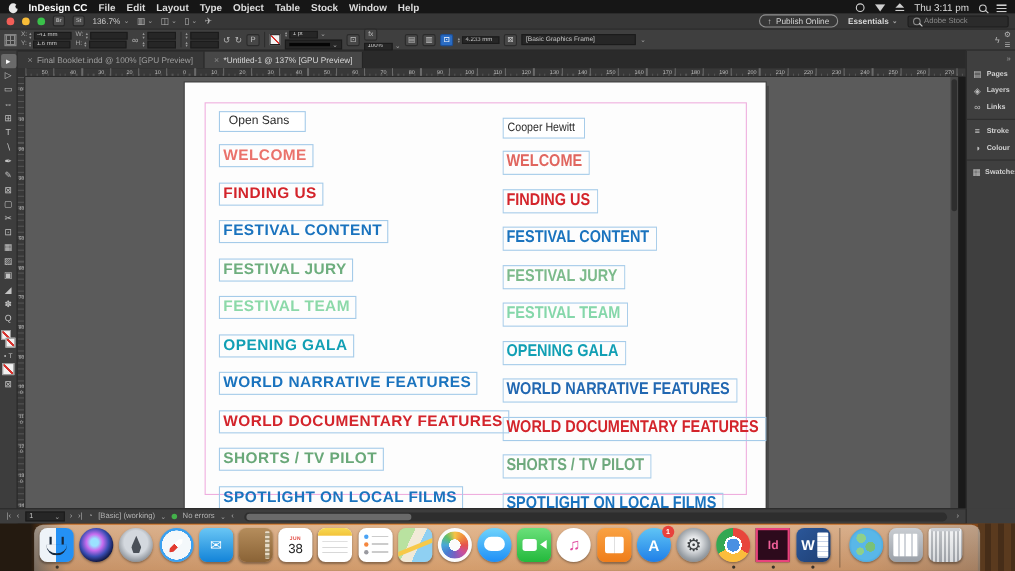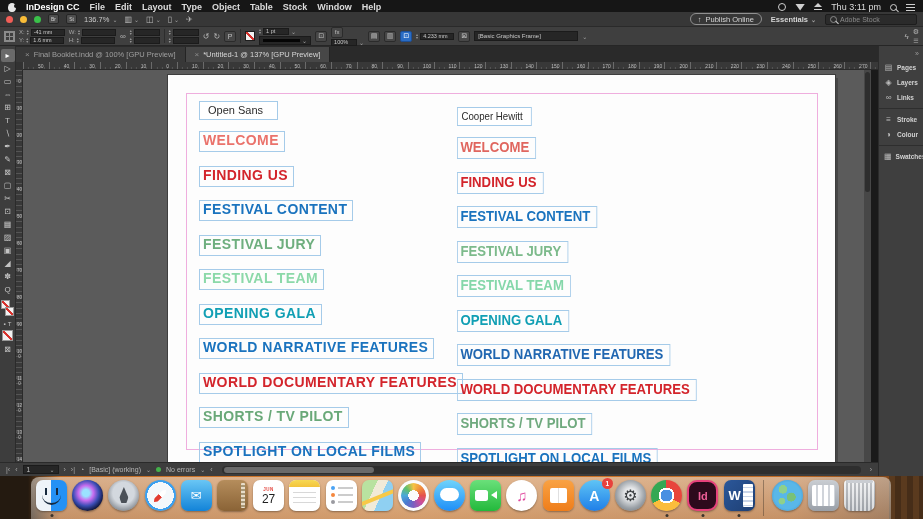--- a/index.html
+++ b/index.html
@@ -81,21 +81,21 @@
   .tool-swatches{margin-top:4px;position:relative;width:14px;height:18px;}
   .sw{position:absolute;width:9px;height:9px;border:1px solid #999;background:linear-gradient(45deg,transparent 42%,#d8332e 42% 58%,transparent 58%),#f2f2f2;}
   .sw.fill{left:0;top:0;}.sw.stroke{left:4px;top:7px;background:linear-gradient(45deg,transparent 42%,#d8332e 42% 58%,transparent 58%),#f2f2f2;}
   .mini-fmt{display:flex;gap:2px;margin-top:3px;}
   .mini-fmt span{font-size:6px;color:#c3c3c3;}
   .sw-none-big{margin-top:3px;width:11px;height:11px;border:1px solid #999;background:linear-gradient(45deg,transparent 42%,#d8332e 42% 58%,transparent 58%),#f2f2f2;}
   .viewmode{margin-top:4px;font-size:8px;color:#c3c3c3;}
 
   
   .canvas{position:absolute;left:23px;top:70px;width:848px;height:392px;background:#5b5b5b;overflow:hidden;}
-  .page{position:absolute;left:145px;top:5px;width:667px;height:387px;background:#fdfdfd;box-shadow:0 0 0 1px #3e3e3e,3px 3px 0 rgba(0,0,0,.22);}
+  .page{position:absolute;left:145px;top:5px;width:528px;height:387px;background:#fdfdfd;box-shadow:0 0 0 1px #3e3e3e,3px 3px 0 rgba(0,0,0,.22);}
   .margin-guide{position:absolute;left:18px;top:18px;right:17px;bottom:12px;border:1px solid #efaede;}
   .doc-col{position:absolute;display:flex;flex-direction:column;align-items:flex-start;}
   .doc-col.left{left:31px;top:26px;}
   .doc-col.right{left:289px;top:32px;}
   .font-label{border:1px solid #a5cbe9;background:#fff;color:#2b2b2b;font-size:11px;padding:2px 14px 3px 8px;margin-bottom:11px;white-space:nowrap;}
   .doc-col.right .font-label{padding:2px 9px 3px 4px;transform:scaleX(.88);transform-origin:0 50%;font-weight:500;}
   .frame{border:1px solid #a5cbe9;padding:1px 5px 3px 3px;margin-bottom:13.5px;font-weight:bold;font-size:14px;letter-spacing:.4px;white-space:nowrap;line-height:15px;}
   .doc-col.right .frame{font-size:15.5px;letter-spacing:0;transform:scaleX(.85);transform-origin:0 50%;padding:1px 7px 3px 3px;margin-bottom:12.5px;line-height:16px;}
   .vscroll{position:absolute;right:0;top:0;width:7px;height:392px;background:#474747;}
   .vscroll .thumb{position:absolute;left:1px;top:2px;width:5px;height:120px;background:#2e2e2e;border-radius:3px;}
@@ -162,21 +162,21 @@
   .app-facetime::after{content:"";position:absolute;right:4px;top:11px;width:0;height:0;border-top:4.5px solid transparent;border-bottom:4.5px solid transparent;border-right:6px solid #fff;}
   .app-itunes{background:#fff;}
   .app-itunes .glyph{color:#e0479e;font-size:15px;font-weight:normal;}
   .app-ibooks{background:linear-gradient(180deg,#f9a243,#ef7d1a);}
   .app-ibooks::after{content:"";position:absolute;left:7px;top:8px;width:17px;height:15px;background:linear-gradient(90deg,#fff 0 46%,#e0e0e0 46% 54%,#fff 54%);border-radius:2px;}
   .app-appstore{background:linear-gradient(180deg,#5fc4f5,#1f7fe8);color:#fff;}
   .app-appstore .glyph{font-size:14px;}
   .app-sysprefs{background:radial-gradient(circle at 50% 45%,#e6e8ea 0 25%,#9aa0a6 62%,#63686e 100%);color:#3c4043;}
   .app-sysprefs .glyph{font-size:16px;font-weight:normal;}
   .app-chrome{background:radial-gradient(circle,#4a90e2 0 27%,#fff 27% 36%,transparent 36%),conic-gradient(#e8453c 0 120deg,#fbbd3c 120deg 240deg,#34a853 240deg 360deg);}
-  .app-indesign{background:#2d0a1c;border:2px solid #e8427c;color:#ef5f98;font-size:11px;border-radius:10px;}
+  .app-indesign{background:#2d0a1c;border:2px solid #e8427c;color:#ef5f98;font-size:11px;border-radius:0;}
   .app-word{background:linear-gradient(135deg,#2b579a,#1e3f73);color:#fff;font-size:13px;}
   .app-word .glyph{margin-right:9px;}
   .app-word::after{content:"";position:absolute;right:2px;top:4px;width:10px;height:23px;background:repeating-linear-gradient(180deg,#fff 0 3px,#c8d4e8 3px 4.5px);border-radius:1px;}
   .app-globe{background:radial-gradient(circle at 35% 30%,#8ed08b 0 14%,transparent 15%),radial-gradient(circle at 62% 55%,#79c178 0 17%,transparent 18%),radial-gradient(circle at 32% 68%,#8ed08b 0 11%,transparent 12%),radial-gradient(circle at 50% 50%,#59b7e8 0 60%,#2f86c9 100%);}
   .app-stack{background:linear-gradient(180deg,#c9cdd2,#9aa0a8);}
   .app-stack::after{content:"";position:absolute;left:4px;right:4px;top:5px;bottom:5px;background:repeating-linear-gradient(90deg,#fff 0 4px,#d0d4da 4px 6px),repeating-linear-gradient(180deg,transparent 0 6px,#b8bcc4 6px 7px);border-radius:2px;}
   .app-trash{background:repeating-linear-gradient(90deg,rgba(255,255,255,.5) 0 2px,rgba(120,124,130,.35) 2px 4px),linear-gradient(180deg,#e8eaec,#b0b4ba);border-radius:4px 4px 7px 7px;}
   .app-trash::before{content:"";position:absolute;top:0;left:2px;right:2px;height:3px;background:#cacdd2;border-radius:2px;}
 </style>
 </head>
@@ -584,21 +584,21 @@
         <div class="dock-icon app-mail">
           <span class="glyph">✉</span>
         </div>
       </div>
       <div class="dock-app">
         <div class="dock-icon app-contacts"></div>
       </div>
       <div class="dock-app">
         <div class="dock-icon app-calendar">
           <span class="sub">JUN</span>
-          <span class="glyph">27</span>
+          <span class="glyph">38</span>
         </div>
       </div>
       <div class="dock-app">
         <div class="dock-icon app-notes"></div>
       </div>
       <div class="dock-app">
         <div class="dock-icon app-reminders"></div>
       </div>
       <div class="dock-app">
         <div class="dock-icon app-maps"></div>

